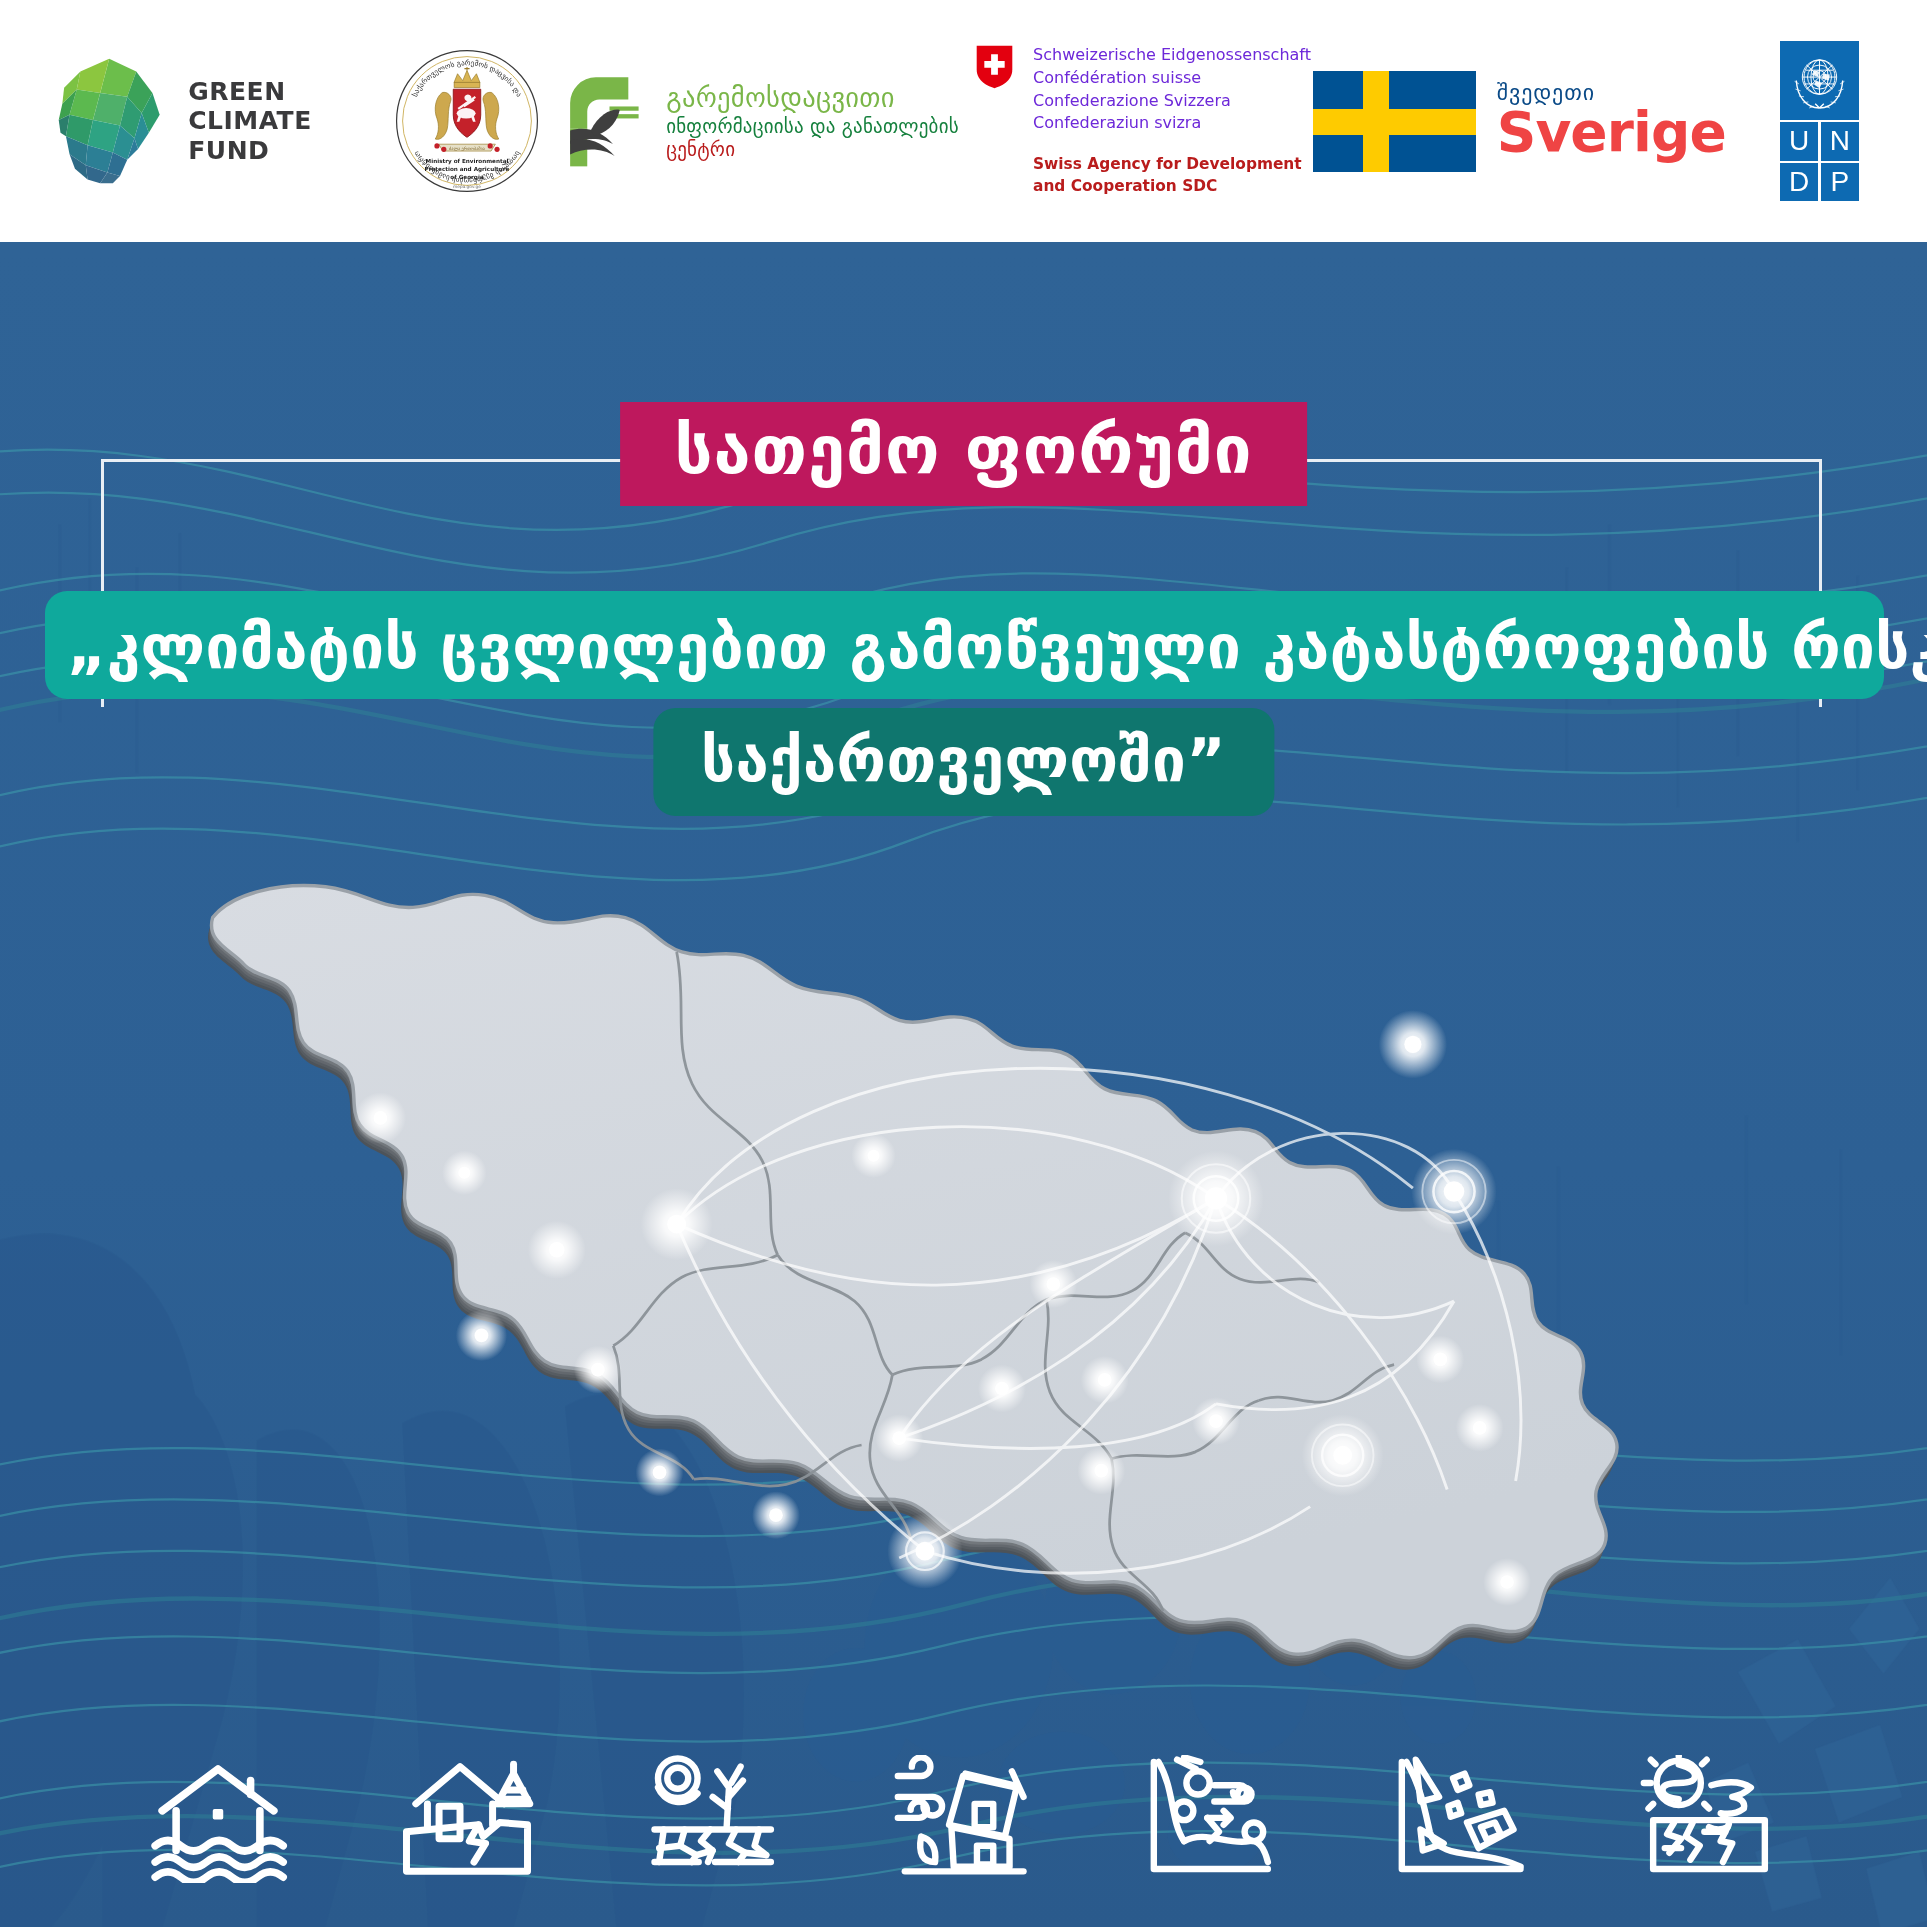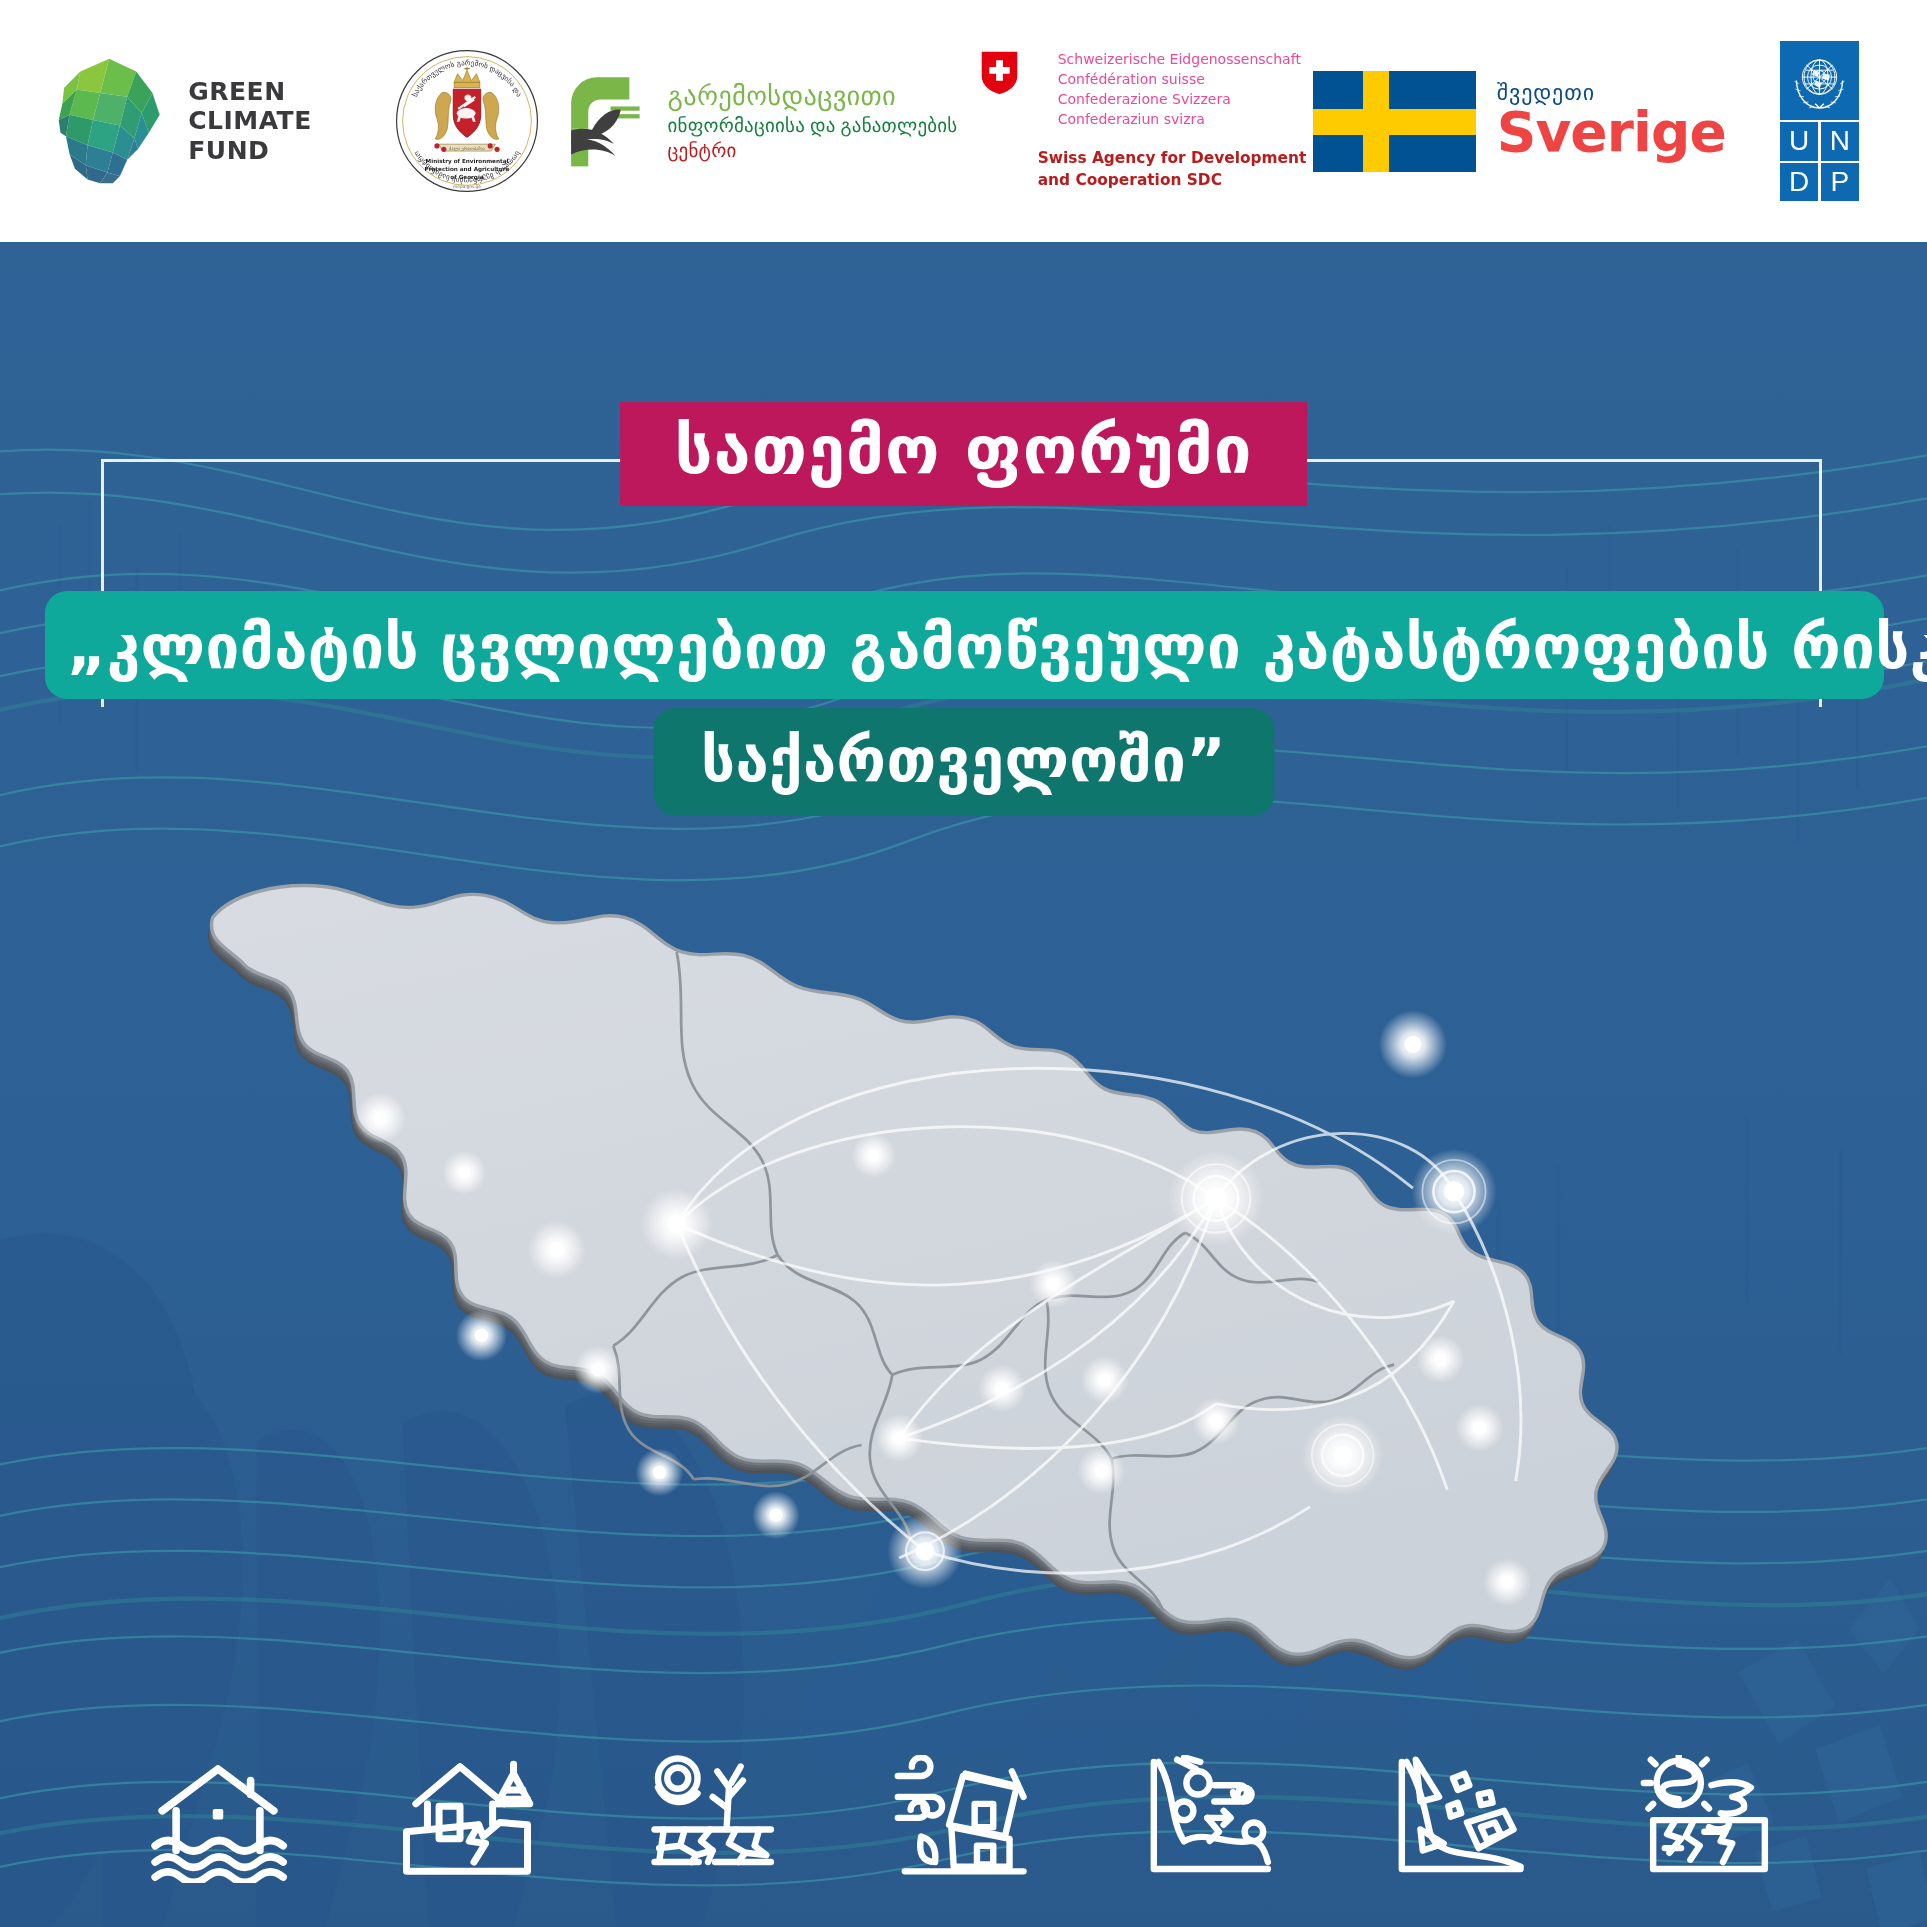--- a/index.html
+++ b/index.html
@@ -25,21 +25,21 @@
   .eiec-mark{width:89px;height:98px;position:relative;}
   .eiec-texts{display:flex;flex-direction:column;gap:1.7px;}
   .eiec-l1{font-size:26.5px;color:#7ab648;font-weight:400;letter-spacing:0.3px;}
   .eiec-l2{font-size:19px;color:#15803d;font-weight:400;letter-spacing:0.2px;}
   .eiec-l3{font-size:19px;color:#b91c1c;font-weight:400;letter-spacing:0.2px;}
 
   
   .swiss{display:flex;align-items:flex-start;gap:19px;}
   .swiss-shield{width:39px;height:46px;}
   .swiss-lines{display:flex;flex-direction:column;}
-  .swiss-lines .sl{font-size:14px;color:#ec4899;line-height:1.42;white-space:nowrap;margin-left:20px;}
+  .swiss-lines .sl{font-size:16px;color:#6d28d9;line-height:1.42;white-space:nowrap;}
   .swiss-lines .sb{font-size:15.4px;color:#b91c1c;font-weight:700;line-height:1.42;white-space:nowrap;}
   .swiss-gap{height:19px;}
 
   
   .sweden{display:flex;align-items:center;gap:20.5px;}
   .sw-flag{width:163px;height:101px;position:relative;background:#005293;}
   .sw-flag .vbar{position:absolute;left:50px;top:0;width:26px;height:101px;background:#fecb00;}
   .sw-flag .hbar{position:absolute;left:0;top:38px;width:163px;height:26px;background:#fecb00;}
   .sw-texts{display:flex;flex-direction:column;line-height:1;}
   .sw-ge{font-size:22px;color:#0a4a87;letter-spacing:0.9px;}
@@ -630,21 +630,21 @@
               </g>
             <text x="85" y="119" font-size="5" fill="#7a5f22" text-anchor="middle" font-family="DejaVu Sans,sans-serif">ძალა ერთობაშია</text>
             <text x="85" y="134" font-size="6.6" fill="#1f1f1f" text-anchor="middle" font-weight="bold" font-family="DejaVu Sans,sans-serif">Ministry of Environmental</text>
             <text x="85" y="143" font-size="6.6" fill="#1f1f1f" text-anchor="middle" font-weight="bold" font-family="DejaVu Sans,sans-serif">Protection and Agriculture</text>
             <text x="85" y="152" font-size="6.6" fill="#1f1f1f" text-anchor="middle" font-weight="bold" font-family="DejaVu Sans,sans-serif">of Georgia</text>
             <text x="85" y="163" font-size="5" fill="#6c6c6c" text-anchor="middle" font-family="DejaVu Sans,sans-serif">mepa.gov.ge</text>
           </svg>
         </div>
       </div>
 
-      <div class="logo-cell" style="width:394px;font-family:Liberation Serif, serif;">
+      <div class="logo-cell" style="width:394px;">
         <div class="eiec">
           <div class="eiec-mark">
             <svg viewBox="0 0 104 114" width="89" height="98">
               <path d="M6 36 a30 30 0 0 1 30 -30 h38 v26 h-34 a14 14 0 0 0 -14 14 v20 h-20 z" fill="#7ab648"></path>
               <rect x="52" y="40" width="34" height="5" fill="#7ab648"></rect>
               <rect x="52" y="49" width="34" height="5" fill="#7ab648"></rect>
               <rect x="6" y="66" width="20" height="44" fill="#7ab648"></rect>
               <path d="M6 68 C 26 62, 44 70, 56 84 C 44 76, 22 76, 6 84 Z" fill="#3f3f3f"></path>
               <path d="M6 80 C 26 74, 44 82, 58 98 C 44 88, 22 88, 6 96 Z" fill="#3f3f3f"></path>
               <path d="M30 68 C 40 48, 56 42, 64 44 C 60 62, 46 72, 34 74 Z" fill="#3f3f3f"></path>

